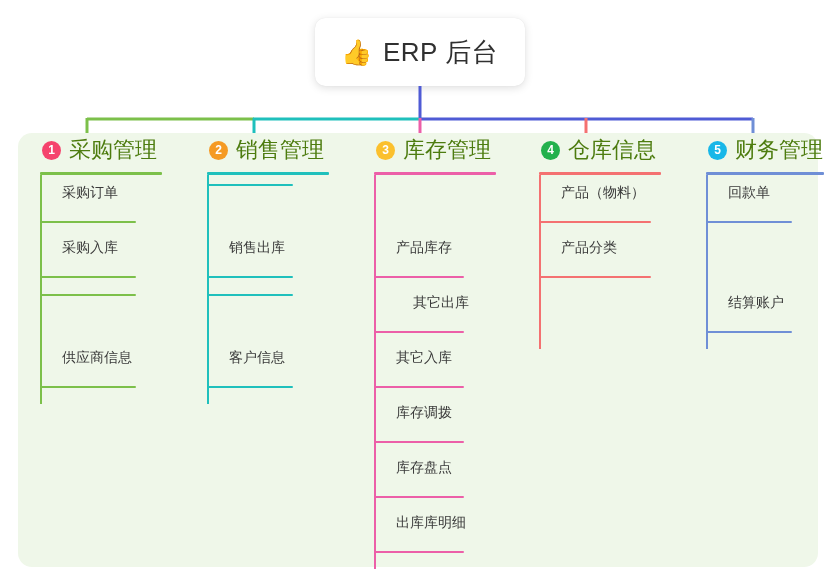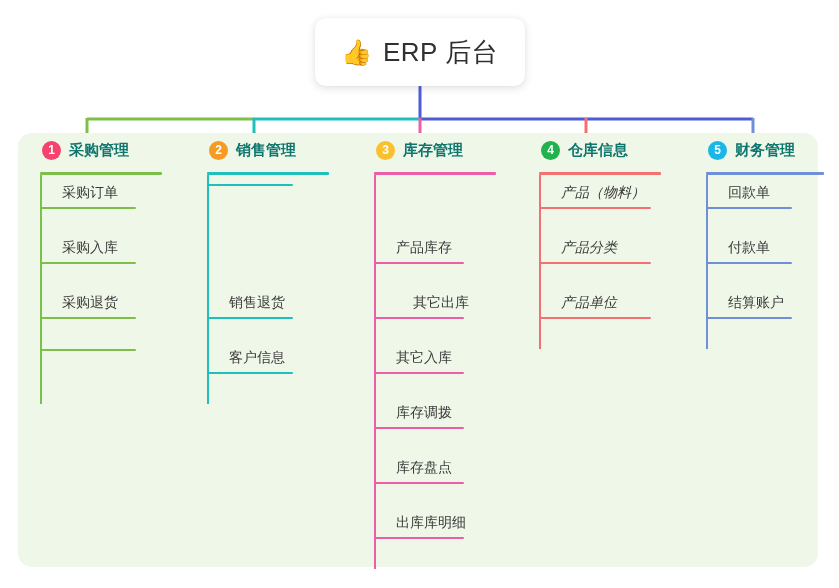--- a/index.html
+++ b/index.html
@@ -83,23 +83,23 @@
     height: 19px;
     border-radius: 50%;
     color: #ffffff;
     font-size: 12px;
     line-height: 19px;
     text-align: center;
     font-weight: bold;
     flex: 0 0 auto;
   }
   .col-title {
-    font-size: 15px;
-    color: #0f766e;
-    font-weight: bold;
+    font-size: 22px;
+    color: #4d7c0f;
+    font-weight: normal;
   }
   .header-rule {
     height: 3px;
     border-radius: 1px;
     margin-top: 5px;
   }
 
   
   .leaves {
     position: relative;
@@ -114,21 +114,21 @@
   .leaf {
     position: relative;
     padding-left: 22px;
     box-sizing: border-box;
   }
   .leaf-label {
     font-size: 14px;
     color: #3a3a3a;
     white-space: nowrap;
     display: block;
-    padding-bottom: 5px;
+    padding-bottom: 19px;
   }
   .leaf-rule {
     height: 2px;
     border-radius: 1px;
   }
 </style>
 </head>
 <body>
 
 <div id="root-card">
@@ -164,41 +164,44 @@
         <div class="spine" style="background: rgb(124, 192, 74); height: 229px;"></div>
         <div class="leaf" style="position: absolute; left: 0px; top: 9px; width: 118px;">
           <span class="leaf-label">采购订单</span>
           <div class="leaf-rule" style="background: rgb(124, 192, 74); width: 96px; margin-left: -22px;"></div>
         </div>
         <div class="leaf" style="position: absolute; left: 0px; top: 64px; width: 118px;">
           <span class="leaf-label">采购入库</span>
           <div class="leaf-rule" style="background: rgb(124, 192, 74); width: 96px; margin-left: -22px;"></div>
         </div>
         <div class="leaf" style="position: absolute; left: 0px; top: 119px; width: 118px;">
-          <span class="leaf-label">采购退货</span>
           <div class="leaf-rule" style="background: rgb(124, 192, 74); width: 96px; margin-left: -22px;"></div>
         </div>
         <div class="leaf" style="position: absolute; left: 0px; top: 174px; width: 118px;">
+          <span class="leaf-label">供应商信息</span>
           <div class="leaf-rule" style="background: rgb(124, 192, 74); width: 96px; margin-left: -22px;"></div>
         </div>
       </div>
     </div>
     <div class="column" style="left: 189px;">
       <div class="col-header">
         <span class="badge" style="background: rgb(245, 154, 35);">2</span>
         <span class="col-title">销售管理</span>
       </div>
       <div class="header-rule" style="width: 122px; background: rgb(31, 192, 188);"></div>
       <div class="leaves" style="height: 229px;">
         <div class="spine" style="background: rgb(31, 192, 188); height: 229px;"></div>
         <div class="leaf" style="position: absolute; left: 0px; top: 9px; width: 108px;">
           <div class="leaf-rule" style="background: rgb(31, 192, 188); width: 86px; margin-left: -22px;"></div>
         </div>
+        <div class="leaf" style="position: absolute; left: 0px; top: 64px; width: 108px;">
+          <span class="leaf-label">销售出库</span>
+          <div class="leaf-rule" style="background: rgb(31, 192, 188); width: 86px; margin-left: -22px;"></div>
+        </div>
         <div class="leaf" style="position: absolute; left: 0px; top: 119px; width: 108px;">
-          <span class="leaf-label">销售退货</span>
           <div class="leaf-rule" style="background: rgb(31, 192, 188); width: 86px; margin-left: -22px;"></div>
         </div>
         <div class="leaf" style="position: absolute; left: 0px; top: 174px; width: 108px;">
           <span class="leaf-label">客户信息</span>
           <div class="leaf-rule" style="background: rgb(31, 192, 188); width: 86px; margin-left: -22px;"></div>
         </div>
       </div>
     </div>
     <div class="column" style="left: 356px;">
       <div class="col-header">
@@ -233,51 +236,43 @@
           <div class="leaf-rule" style="background: rgb(236, 95, 168); width: 90px; margin-left: -22px;"></div>
         </div>
       </div>
     </div>
     <div class="column" style="left: 521px;">
       <div class="col-header">
         <span class="badge" style="background: rgb(35, 177, 77);">4</span>
         <span class="col-title">仓库信息</span>
       </div>
       <div class="header-rule" style="width: 122px; background: rgb(244, 113, 113);"></div>
-      <div class="leaves" style="height: 174px; font-style: italic;">
+      <div class="leaves" style="height: 174px;">
         <div class="spine" style="background: rgb(244, 113, 113); height: 174px;"></div>
         <div class="leaf" style="position: absolute; left: 0px; top: 9px; width: 134px;">
           <span class="leaf-label">产品（物料）</span>
           <div class="leaf-rule" style="background: rgb(244, 113, 113); width: 112px; margin-left: -22px;"></div>
         </div>
         <div class="leaf" style="position: absolute; left: 0px; top: 64px; width: 134px;">
           <span class="leaf-label">产品分类</span>
-          <div class="leaf-rule" style="background: rgb(244, 113, 113); width: 112px; margin-left: -22px;"></div>
-        </div>
-        <div class="leaf" style="position: absolute; left: 0px; top: 119px; width: 134px;">
-          <span class="leaf-label">产品单位</span>
           <div class="leaf-rule" style="background: rgb(244, 113, 113); width: 112px; margin-left: -22px;"></div>
         </div>
       </div>
     </div>
     <div class="column" style="left: 688px;">
       <div class="col-header">
         <span class="badge" style="background: rgb(24, 183, 232);">5</span>
         <span class="col-title">财务管理</span>
       </div>
       <div class="header-rule" style="width: 118px; background: rgb(111, 143, 214);"></div>
       <div class="leaves" style="height: 174px; font-family: Liberation Serif, serif;">
         <div class="spine" style="background: rgb(111, 143, 214); height: 174px;"></div>
         <div class="leaf" style="position: absolute; left: 0px; top: 9px; width: 108px;">
           <span class="leaf-label">回款单</span>
           <div class="leaf-rule" style="background: rgb(111, 143, 214); width: 86px; margin-left: -22px;"></div>
         </div>
-        <div class="leaf" style="position: absolute; left: 0px; top: 64px; width: 108px;">
-          <span class="leaf-label">付款单</span>
-          <div class="leaf-rule" style="background: rgb(111, 143, 214); width: 86px; margin-left: -22px;"></div>
-        </div>
         <div class="leaf" style="position: absolute; left: 0px; top: 119px; width: 108px;">
           <span class="leaf-label">结算账户</span>
           <div class="leaf-rule" style="background: rgb(111, 143, 214); width: 86px; margin-left: -22px;"></div>
         </div>
       </div>
     </div>
   </div>
 
 </body></html>

